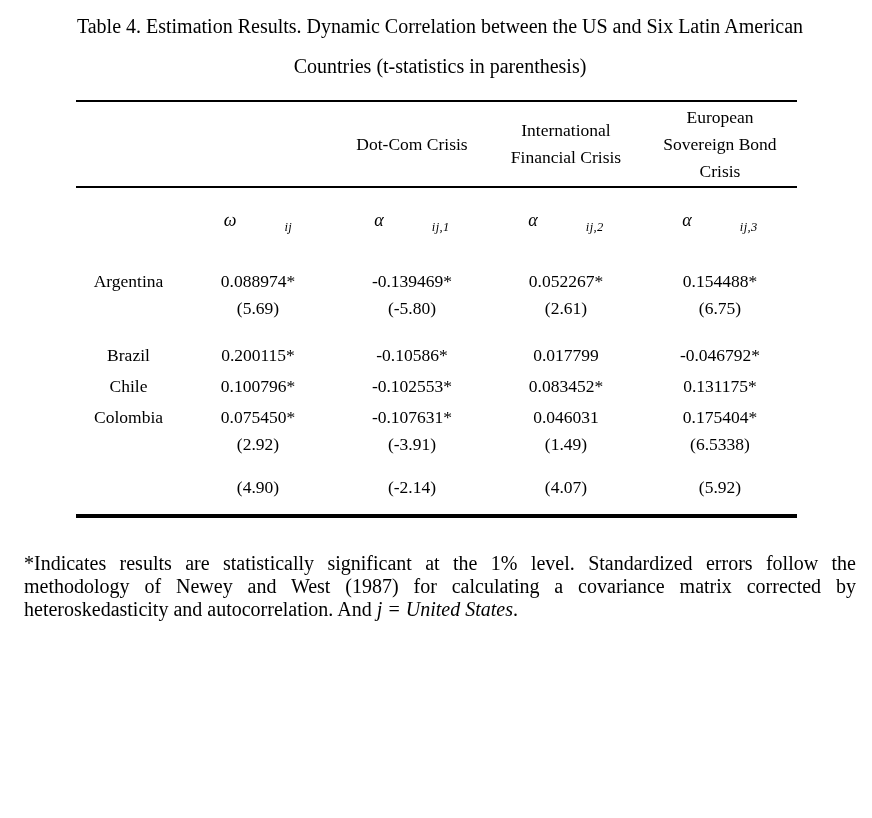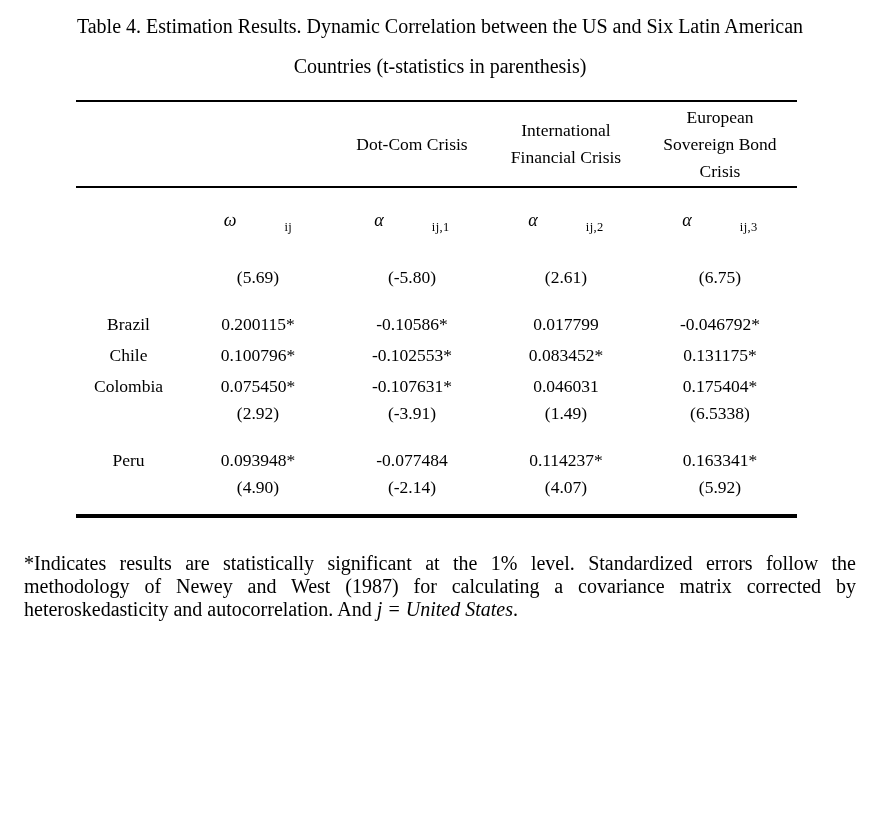--- a/index.html
+++ b/index.html
@@ -39,20 +39,21 @@
   col.c-data    { width: 154px; }
   tr.crisis-row { border-bottom: 2px solid #000; }
   tr.crisis-row th {
     height: 84px;
     line-height: 27px;
     white-space: pre-line;
   }
   tr.greek-row td { padding-top: 22px; padding-bottom: 26px; }
   .sym { font-style: italic; font-size: 18px; }
   .subscr {
+    font-style: italic;
     font-size: 12.5px;
     vertical-align: -5px;
     letter-spacing: 0.4px;
     margin-left: 48px;
   }
   tr.value-row td { padding-top: 10px; height: 20px; }
   tr.tstat-row td { padding-top: 6px; padding-bottom: 16px; height: 20px; }
   td.country { text-align: left; padding-left: 12px; }
   .footnote {
     margin: 34px 0 0 0;
@@ -92,20 +93,27 @@
     </thead>
     <tbody>
       <tr class="greek-row">
         <td></td>
         <td><span class="sym">ω</span><span class="subscr">ij</span></td>
         <td><span class="sym">α</span><span class="subscr">ij,1</span></td>
         <td><span class="sym">α</span><span class="subscr">ij,2</span></td>
         <td><span class="sym">α</span><span class="subscr">ij,3</span></td>
       </tr>
 
+      <tr class="value-row">
+        <td class="country">Argentina</td>
+        <td>0.088974*</td>
+        <td>-0.139469*</td>
+        <td>0.052267*</td>
+        <td>0.154488*</td>
+      </tr>
       <tr class="tstat-row">
         <td></td>
         <td>(5.69)</td>
         <td>(-5.80)</td>
         <td>(2.61)</td>
         <td>(6.75)</td>
       </tr>
 
       <tr class="value-row">
         <td class="country">Brazil</td>
@@ -132,27 +140,20 @@
       </tr>
       <tr class="tstat-row">
         <td></td>
         <td>(2.92)</td>
         <td>(-3.91)</td>
         <td>(1.49)</td>
         <td>(6.5338)</td>
       </tr>
 
 
-      <tr class="value-row">
-        <td class="country">Peru</td>
-        <td>0.093948*</td>
-        <td>-0.077484</td>
-        <td>0.114237*</td>
-        <td>0.163341*</td>
-      </tr>
       <tr class="tstat-row">
         <td></td>
         <td>(4.90)</td>
         <td>(-2.14)</td>
         <td>(4.07)</td>
         <td>(5.92)</td>
       </tr>
     </tbody>
   </table>
 

